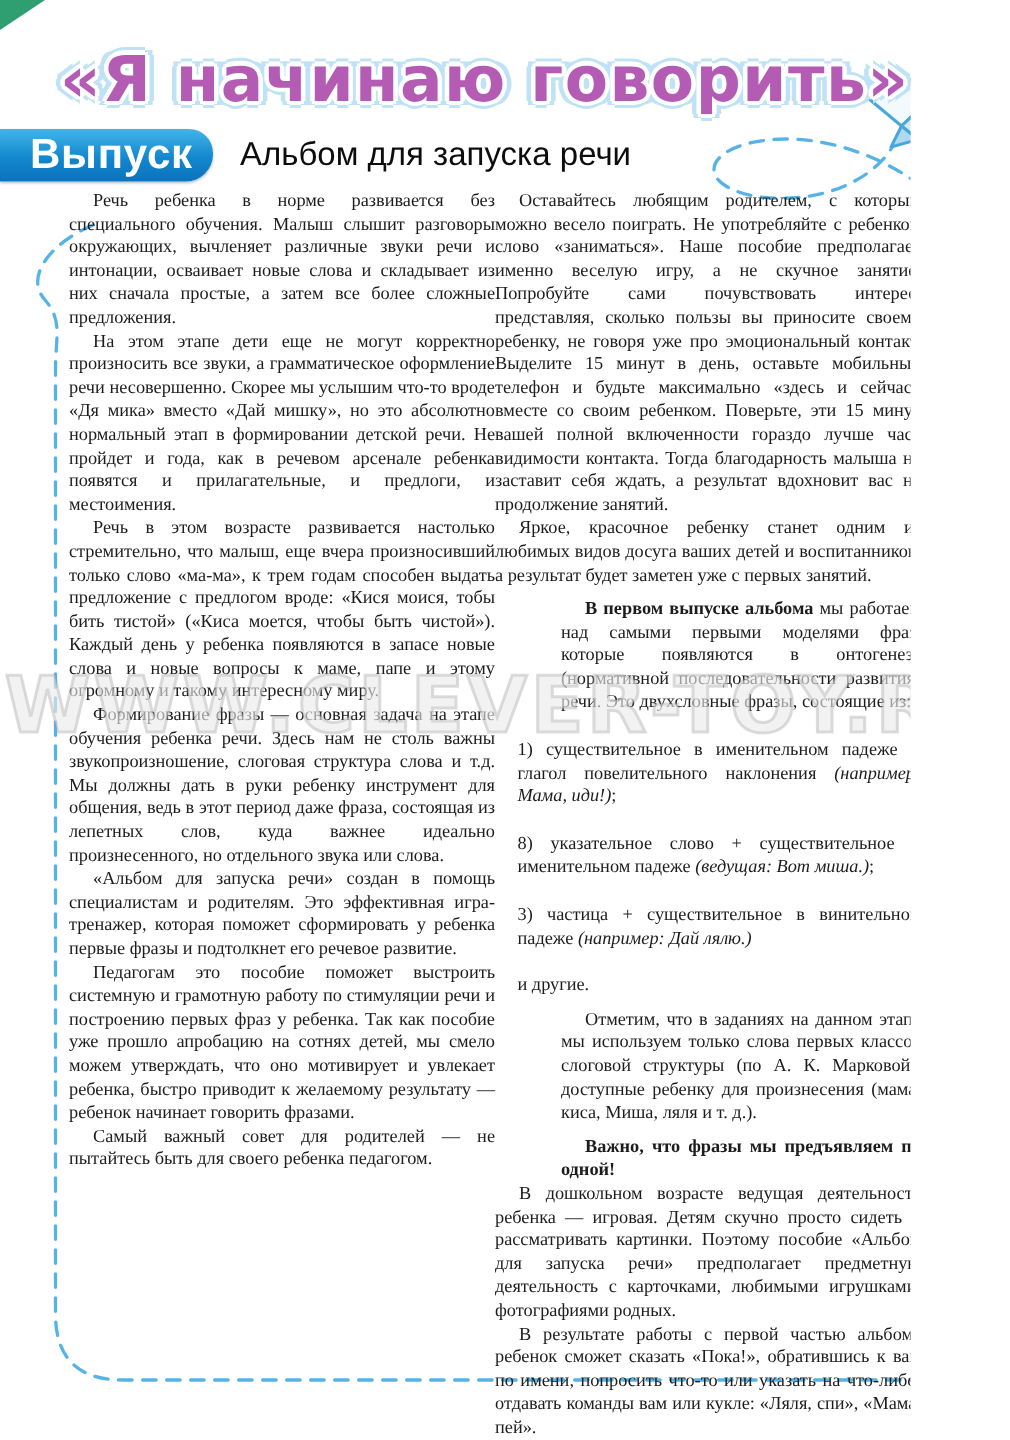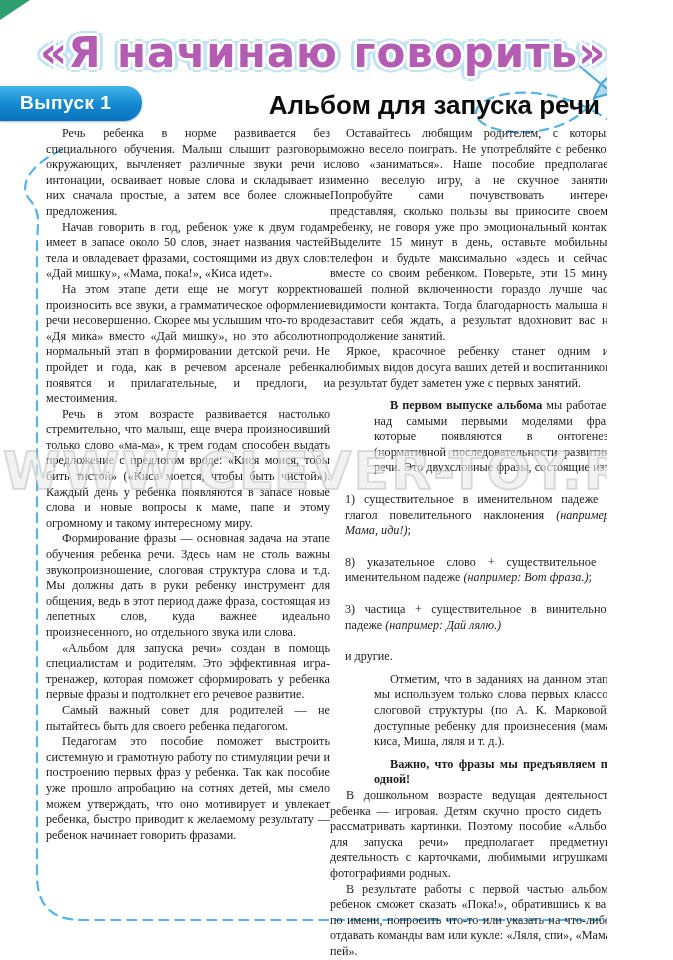--- a/index.html
+++ b/index.html
@@ -19,27 +19,27 @@
       -2px -2px 0 #fff,2px -2px 0 #fff,-2px 2px 0 #fff,2px 2px 0 #fff,
       -3px 0 0 #fff,3px 0 0 #fff,0 -3px 0 #fff,0 3px 0 #fff,
       -5px -3px 0 #bfe2f5,5px -3px 0 #bfe2f5,-5px 3px 0 #bfe2f5,5px 3px 0 #bfe2f5,
       -6px 0 0 #bfe2f5,6px 0 0 #bfe2f5,0 -5px 0 #bfe2f5,0 5px 0 #bfe2f5;
     z-index:3;
   }
   .issue-badge{
     position:absolute;top:86px;left:0;width:122px;height:35px;
     background:linear-gradient(180deg,#43b4ea 0%,#1387cd 55%,#0b72bd 100%);
     border-radius:0 16px 18px 0;
-    color:#ffffff;font-family:"Liberation Sans",sans-serif;font-weight:bold;font-size:19px;
+    color:#ffffff;font-family:"Liberation Sans",sans-serif;font-weight:bold;font-size:28px;
     line-height:34px;padding-left:20px;letter-spacing:.5px;z-index:3;
     box-shadow:0 1px 2px rgba(0,60,110,.35);
   }
   .subtitle{
-    position:absolute;top:90px;left:160px;width:440px;margin:0;text-align:right;
-    font-family:"Liberation Sans",sans-serif;font-weight:bold;font-size:26px;color:#0d0d0d;
+    position:absolute;top:90px;left:160px;width:440px;margin:0;text-align:left;
+    font-family:"Liberation Sans",sans-serif;font-weight:normal;font-size:22px;color:#0d0d0d;
     z-index:3;white-space:nowrap;
   }
   .decor{position:absolute;top:0;left:0;z-index:1;pointer-events:none;}
   
   .watermark{
     position:absolute;top:441px;left:-4px;width:681px;text-align:center;z-index:6;
     font-family:"DejaVu Sans",sans-serif;font-weight:bold;font-size:52px;letter-spacing:2px;
     color:rgba(255,255,255,0.50);-webkit-text-stroke:2px rgba(158,158,158,0.33);
     text-shadow:0 0 1px rgba(150,150,150,0.25);pointer-events:none;white-space:nowrap;
   }
@@ -76,37 +76,36 @@
       <polygon points="601,84 612,93 594,98" fill="#aed9f0"></polygon>
     </g>
   </svg>
 
   <div class="watermark">WWW.CLEVER-TOY.RU</div>
 
   <div class="columns">
 
     <div class="col">
       <p>Речь ребенка в норме развивается без специального обучения. Малыш слышит разговоры окружающих, вычленяет различные звуки речи и интонации, осваивает новые слова и складывает из них сначала простые, а затем все более сложные предложения.</p>
-      <p>Начав говорить в год, ребенок уже к двум годам имеет в запасе около 50 слов, знает названия частей тела и овладевает фразами, состоящими из двух слов: «Дай мишку», «Мама, пока!», «Киса идет».</p>
       <p>На этом этапе дети еще не могут корректно произносить все звуки, а грамматическое оформление речи несовершенно. Скорее мы услышим что-то вроде «Дя мика» вместо «Дай мишку», но это абсолютно нормальный этап в формировании детской речи. Не пройдет и года, как в речевом арсенале ребенка появятся и прилагательные, и предлоги, и местоимения.</p>
       <p>Речь в этом возрасте развивается настолько стремительно, что малыш, еще вчера произносивший только слово «ма-ма», к трем годам способен выдать предложение с предлогом вроде: «Кися моися, тобы бить тистой» («Киса моется, чтобы быть чистой»). Каждый день у ребенка появляются в запасе новые слова и новые вопросы к маме, папе и этому огромному и такому интересному миру.</p>
       <p>Формирование фразы — основная задача на этапе обучения ребенка речи. Здесь нам не столь важны звукопроизношение, слоговая структура слова и т.д. Мы должны дать в руки ребенку инструмент для общения, ведь в этот период даже фраза, состоящая из лепетных слов, куда важнее идеально произнесенного, но отдельного звука или слова.</p>
       <p>«Альбом для запуска речи» создан в помощь специалистам и родителям. Это эффективная игра-тренажер, которая поможет сформировать у ребенка первые фразы и подтолкнет его речевое развитие.</p>
+      <p>Педагогам это пособие поможет выстроить системную и грамотную работу по стимуляции речи и построению первых фраз у ребенка. Так как пособие уже прошло апробацию на сотнях детей, мы смело можем утверждать, что оно мотивирует и увлекает ребенка, быстро приводит к желаемому результату — ребенок начинает говорить фразами.</p>
       <p>Самый важный совет для родителей — не пытайтесь быть для своего ребенка педагогом.</p>
-      <p>Педагогам это пособие поможет выстроить системную и грамотную работу по стимуляции речи и построению первых фраз у ребенка. Так как пособие уже прошло апробацию на сотнях детей, мы смело можем утверждать, что оно мотивирует и увлекает ребенка, быстро приводит к желаемому результату — ребенок начинает говорить фразами.</p>
     </div>
 
     <div class="col">
       <p>Оставайтесь любящим родителем, с которым можно весело поиграть. Не употребляйте с ребенком слово «заниматься». Наше пособие предполагает именно веселую игру, а не скучное занятие. Попробуйте сами почувствовать интерес, представляя, сколько пользы вы приносите своему ребенку, не говоря уже про эмоциональный контакт. Выделите 15 минут в день, оставьте мобильный телефон и будьте максимально «здесь и сейчас» вместе со своим ребенком. Поверьте, эти 15 минут вашей полной включенности гораздо лучше часа видимости контакта. Тогда благодарность малыша не заставит себя ждать, а результат вдохновит вас на продолжение занятий.</p>
       <p>Яркое, красочное ребенку станет одним из любимых видов досуга ваших детей и воспитанников, а результат будет заметен уже с первых занятий.</p>
       <p class="spaced"><b>В первом выпуске альбома</b><span> мы работаем над самыми первыми моделями фраз, которые появляются в онтогенезе (нормативной последовательности развития) речи. Это двухсловные фразы, состоящие из:</span></p>
 
       <div class="numbered-list">
         <p><span>1) существительное в именительном падеже + глагол повелительного наклонения </span><i>(например: Мама, иди!)</i><span>;</span></p>
-        <p><span>8) указательное слово + существительное в именительном падеже </span><i>(например: Вот фраза.)</i><span>;</span></p>
+        <p><span>8) указательное слово + существительное в именительном падеже </span><i>(ведущая: Вот миша.)</i><span>;</span></p>
         <p><span>3) частица + существительное в винительном падеже </span><i>(например: Дай лялю.)</i><span></span></p>
         <p>и другие.</p>
       </div>
 
       <p class="spaced">Отметим, что в заданиях на данном этапе мы используем только слова первых классов слоговой структуры (по А. К. Марковой), доступные ребенку для произнесения (мама, киса, Миша, ляля и т. д.).</p>
       <p class="spaced bold">Важно, что фразы мы предъявляем по одной!</p>
       <p>В дошкольном возрасте ведущая деятельность ребенка — игровая. Детям скучно просто сидеть и рассматривать картинки. Поэтому пособие «Альбом для запуска речи» предполагает предметную деятельность с карточками, любимыми игрушками, фотографиями родных.</p>
       <p>В результате работы с первой частью альбома ребенок сможет сказать «Пока!», обратившись к вам по имени, попросить что-то или указать на что-либо, отдавать команды вам или кукле: «Ляля, спи», «Мама, пей».</p>
     </div>
 

